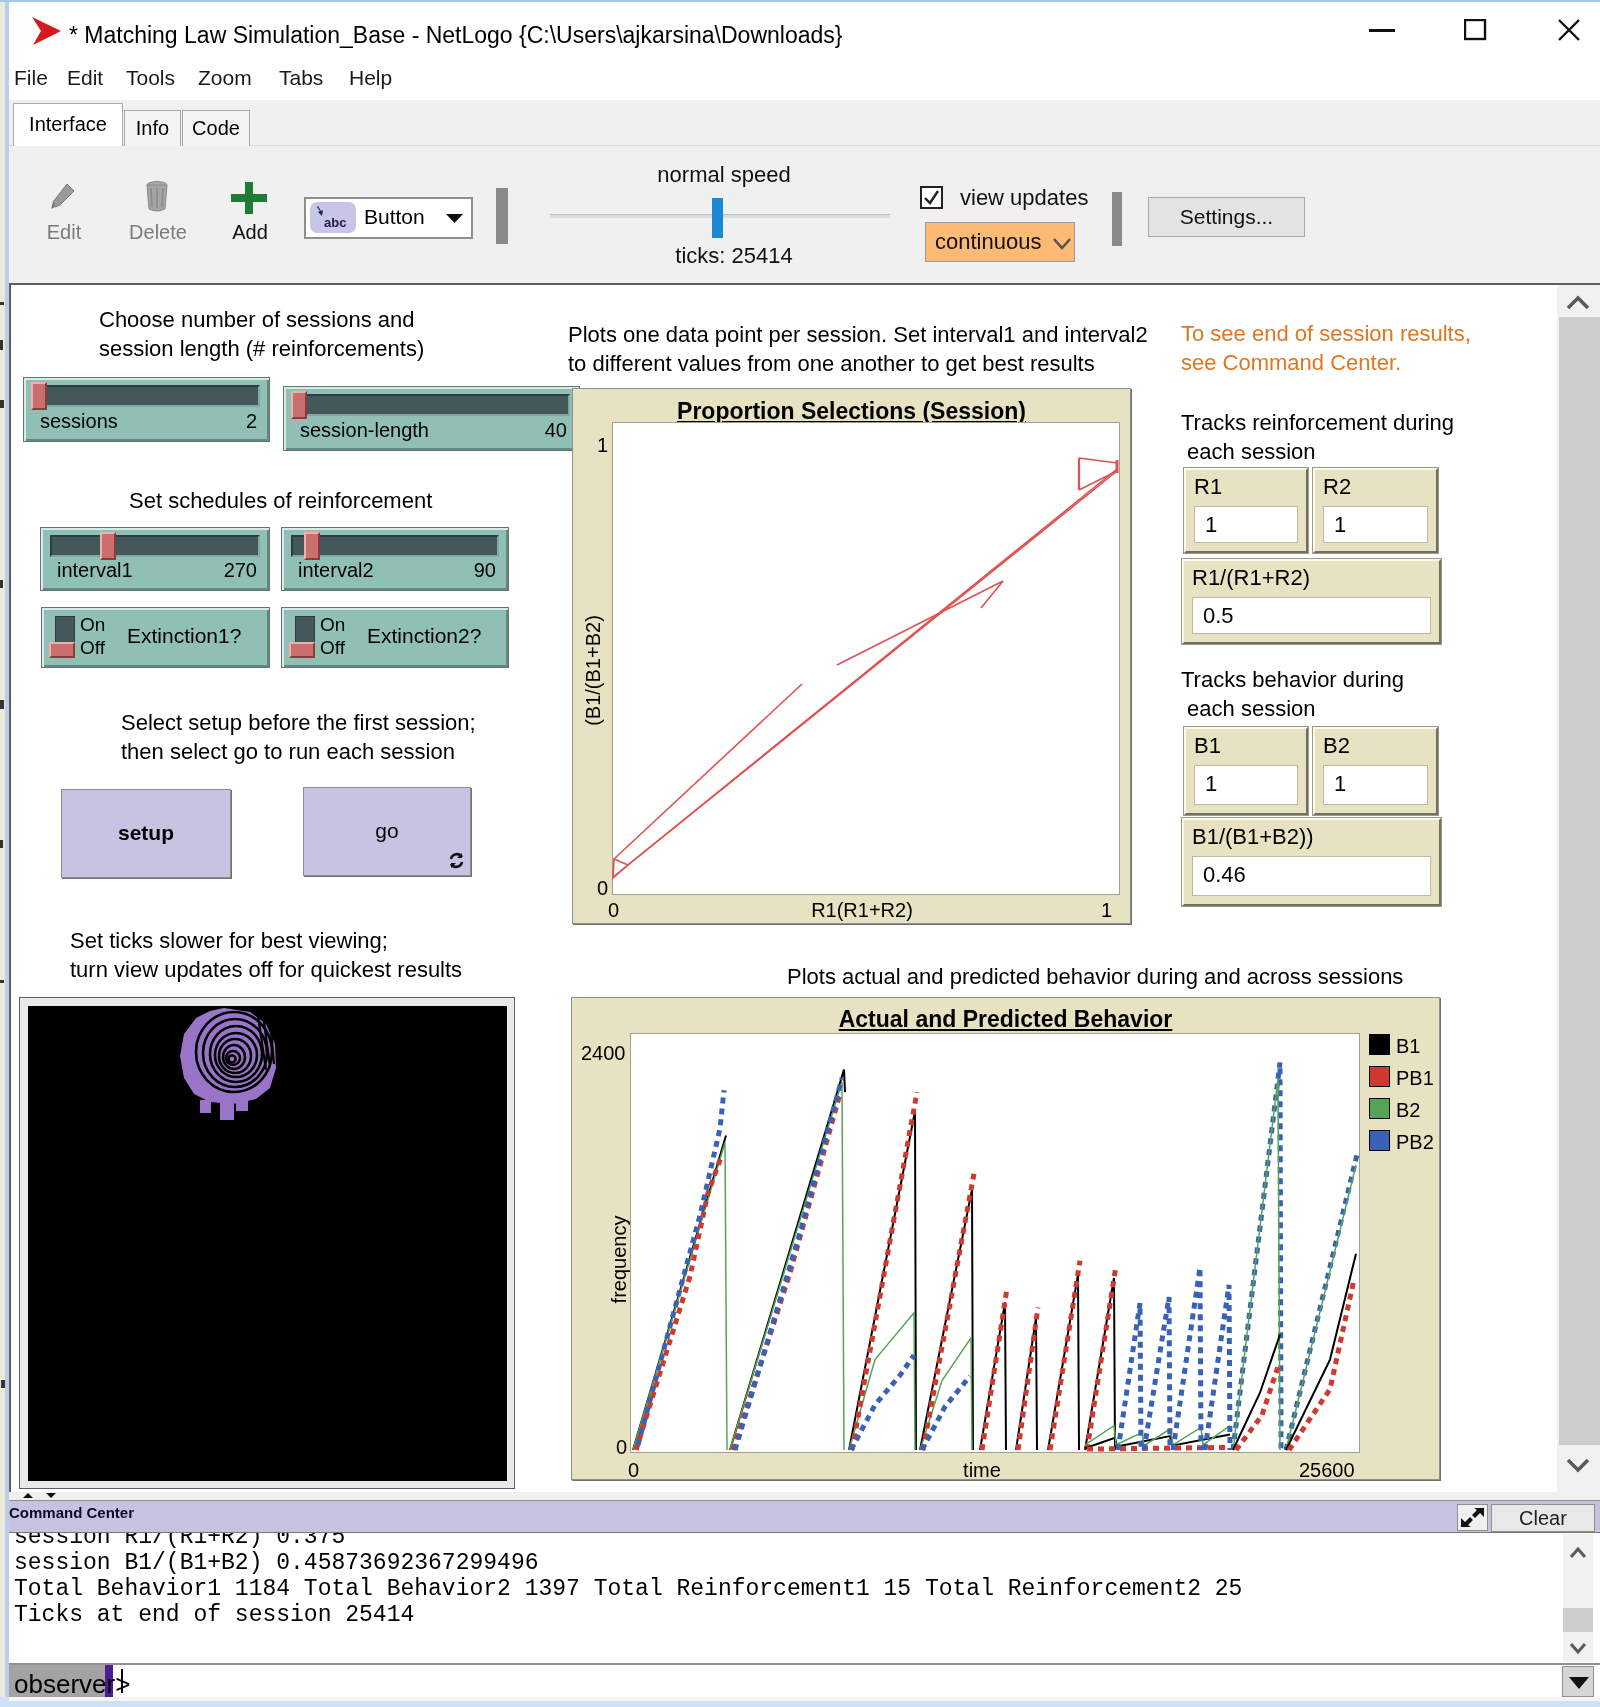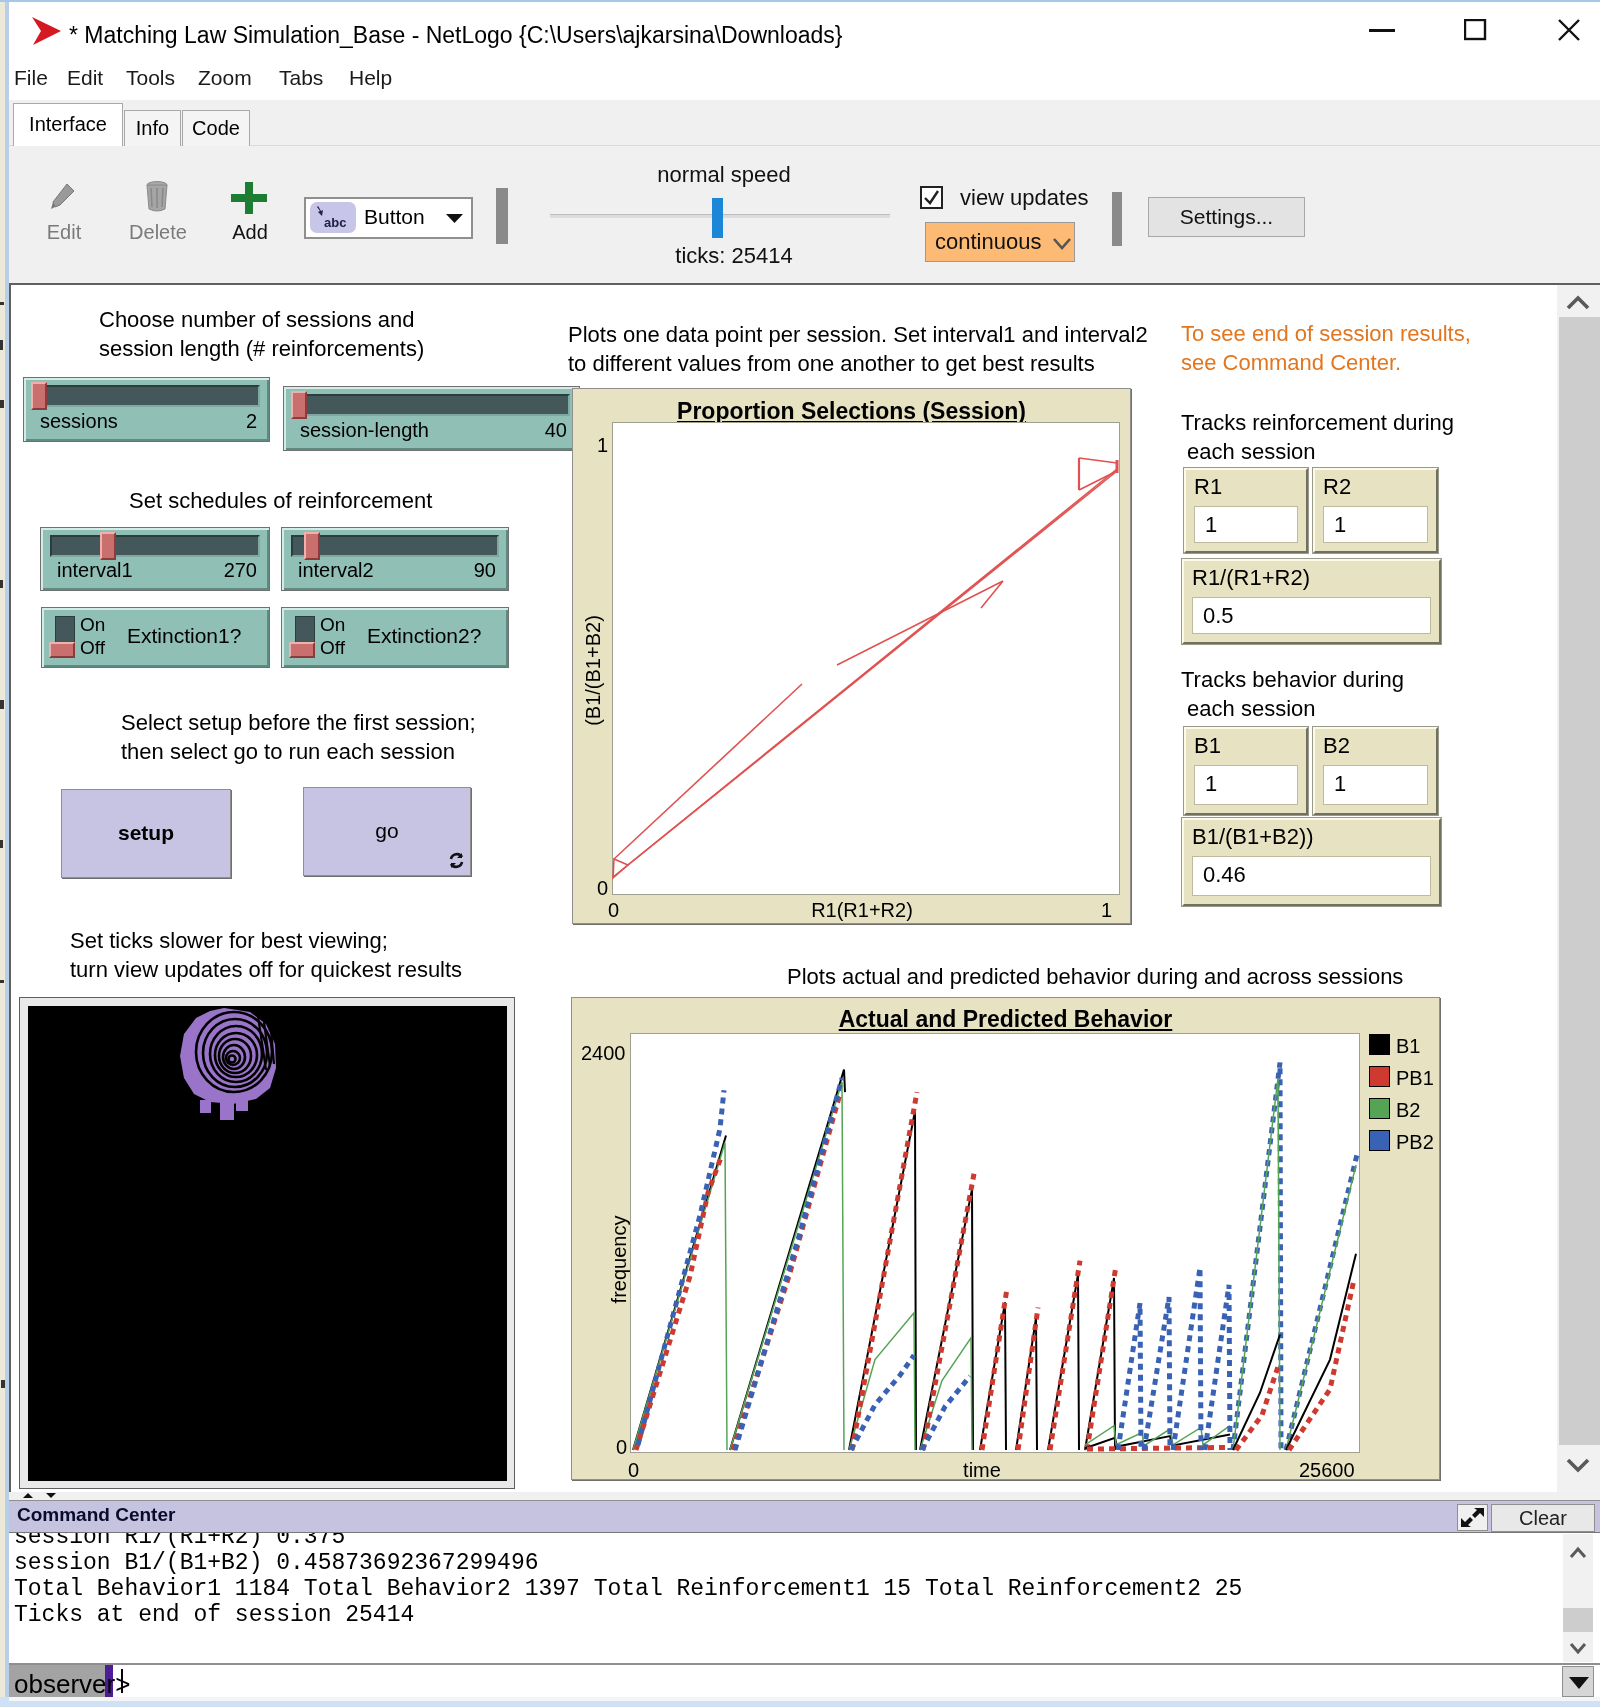--- a/index.html
+++ b/index.html
@@ -62,21 +62,21 @@
 .pwhite { position:absolute; background:#fff; border:1px solid #a0a090; }
 .ptick { position:absolute; font-size:20px; color:#000; }
 
 
 #view { left:19px; top:997px; width:496px; height:492px; background:#e9e9e9; border:1px solid #5f5f5f; }
 #viewblack { position:absolute; left:8px; top:8px; width:479px; height:475px; background:#000; }
 
 
 #splitter { left:9px; top:1492px; width:1591px; height:8px; background:#f0f0f0; }
 #cchead { left:9px; top:1500px; width:1591px; height:33px; background:#c6c3e0; border-top:1px solid #8f8f8f; }
-#cctitle { left:8px; top:3px; font-size:19px; font-weight:bold; color:#0a0a2a; }
+#cctitle { left:0; top:3px; font-size:15px; font-weight:bold; color:#0a0a2a; }
 #ccexpand { left:1448px; top:3px; width:31px; height:27px; background:#f0f0f0; border:1px solid #8f8f8f; }
 #ccclear { font-size:20px !important; left:1482px; top:3px; width:104px; height:28px; background:#e8e8e8; border:1px solid #8f8f8f; text-align:center; line-height:26px; color:#222; }
 #console { left:9px; top:1532px; width:1591px; height:131px; background:#ffffff; border-top:1px solid #777; font-family:"Liberation Mono", monospace; font-size:23px; line-height:26px; color:#000; white-space:pre; overflow:hidden; padding-left:5px; }
 #console span.inner { position:relative; top:-9px; display:block; }
 #cscroll { left:1563px; top:1534px; width:30px; height:128px; background:#f1f1f1; }
 #csthumb { position:absolute; left:0; top:74px; width:30px; height:24px; background:#cdcdcd; }
 #obsrow { left:9px; top:1663px; width:1591px; height:34px; background:#ffffff; border-top:2px solid #8f8f8f; }
 #obslabel { position:absolute; left:0px; top:0px; width:104px; height:32px; background:#a3a3a3; border-right:8px solid #4c1d95; font-size:26px; padding:4px 0 0 5px; }
 #obsdrop { position:absolute; left:1553px; top:1px; width:32px; height:31px; background:#d6d6d6; border:1px solid #8f8f8f; }
 #bottomstrip { left:0; top:1697px; width:1600px; height:10px; background:#cfe2f5; }

